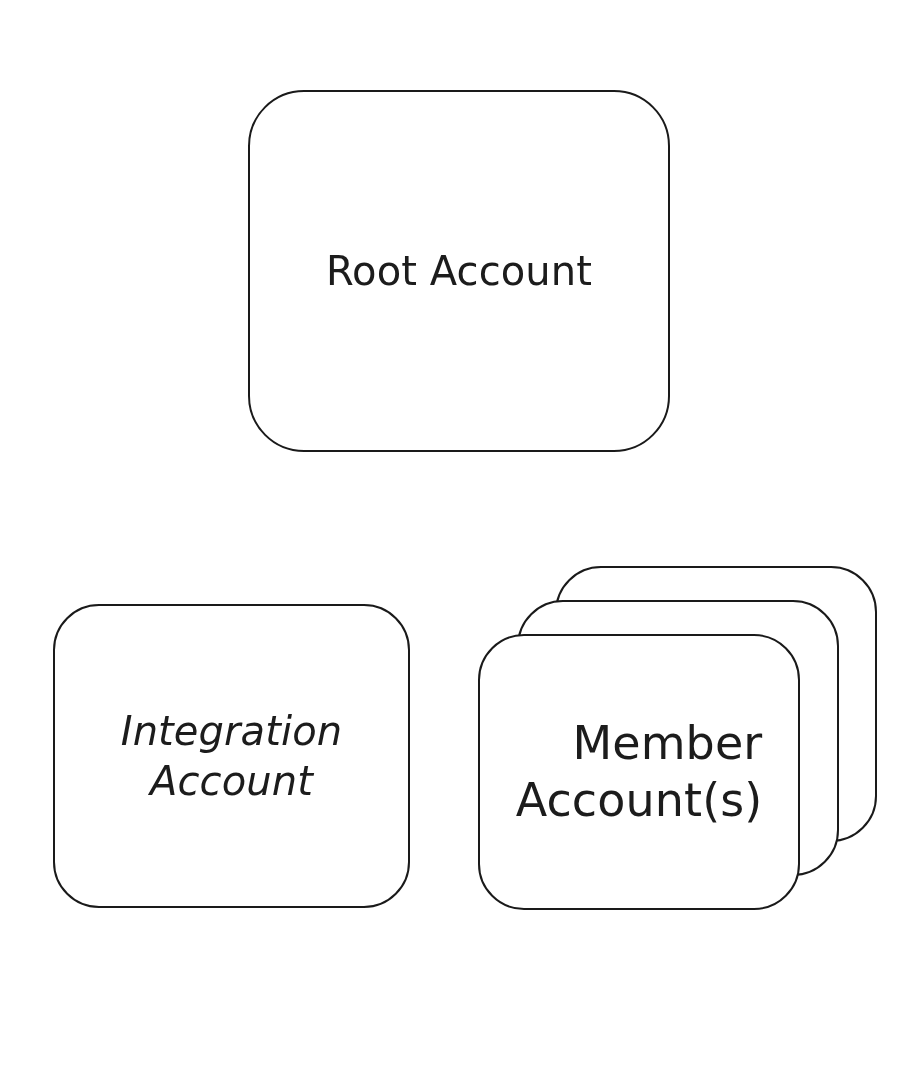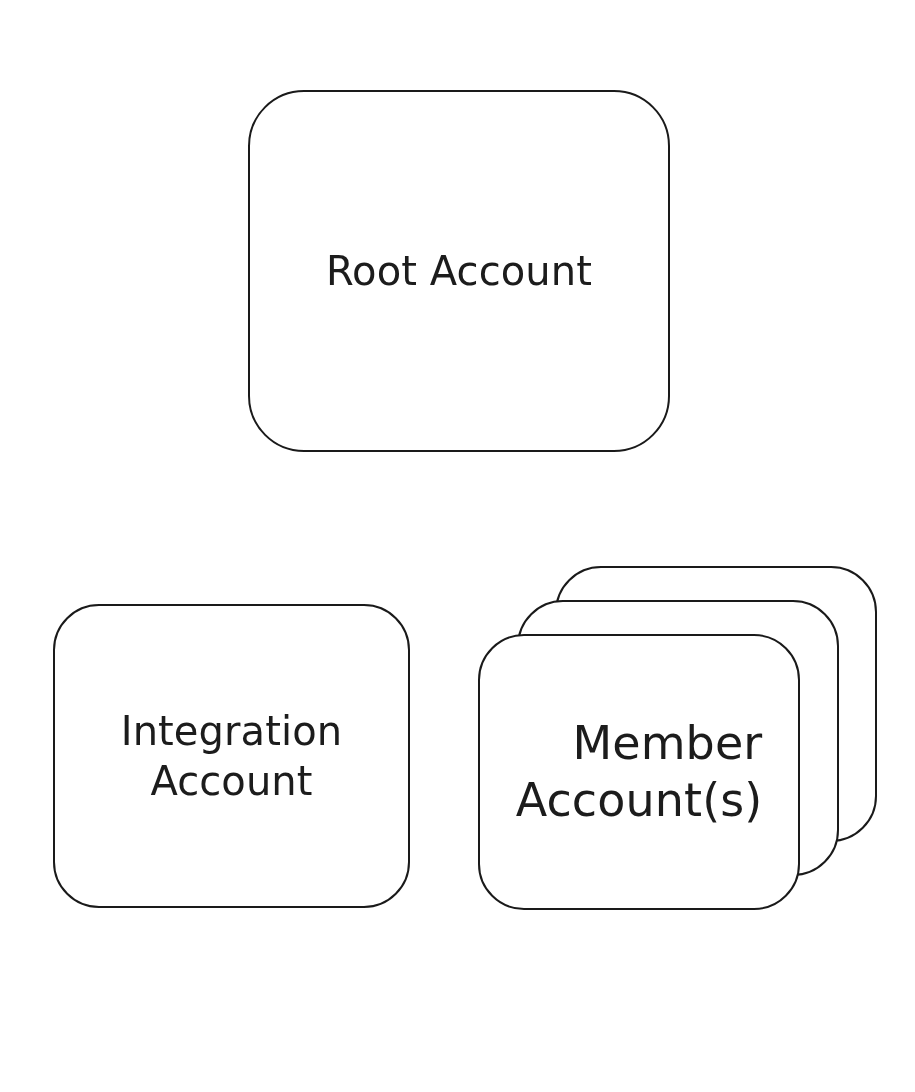--- a/index.html
+++ b/index.html
@@ -49,20 +49,21 @@
   }
 
   
   #node-integration {
     left: 53px;
     top: 604px;
     width: 357px;
     height: 304px;
     border: 2px solid #1a1a1a;
     border-radius: 46px;
+    font-style: italic;
   }
   #node-integration .node-label {
     font-size: 40px;
   }
 
   
   #node-member-stack {
     position: absolute;
     left: 478px;
     top: 566px;

